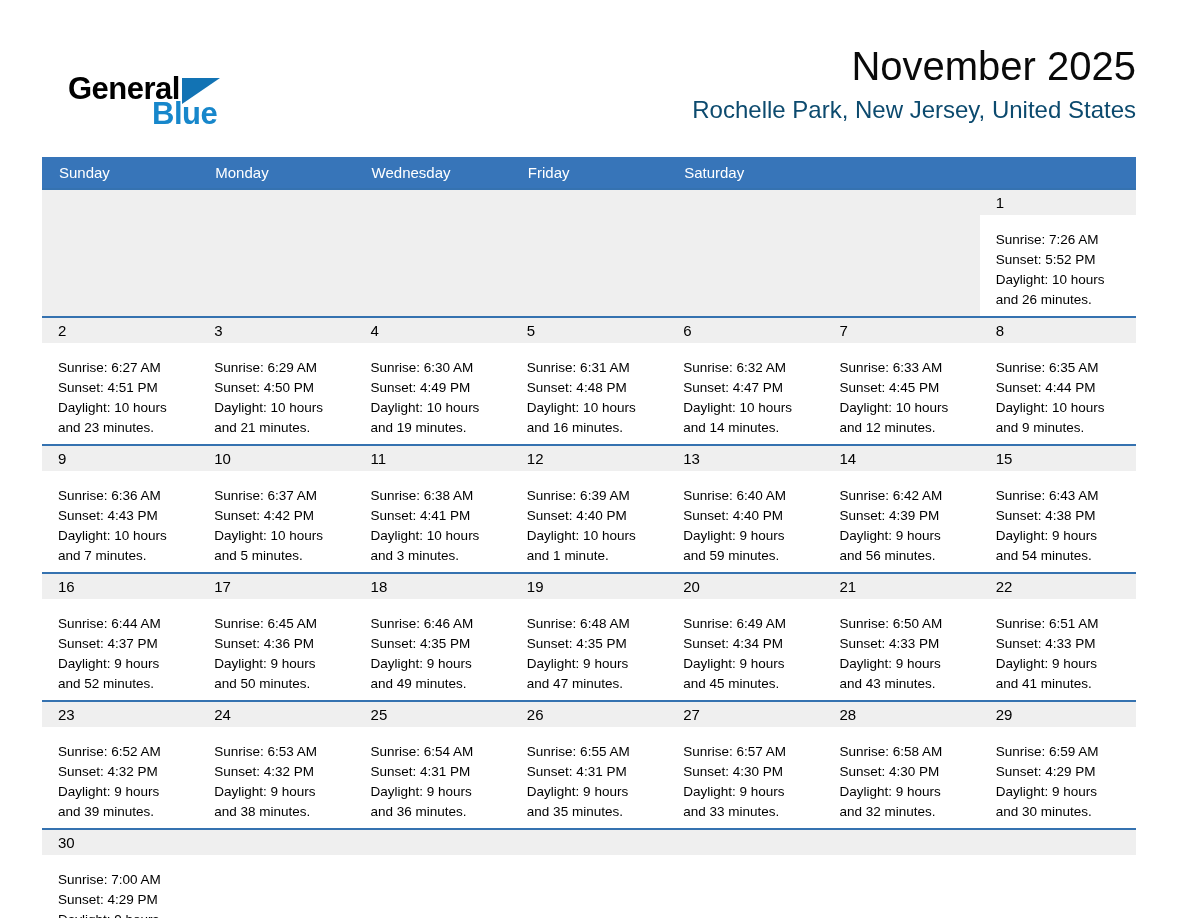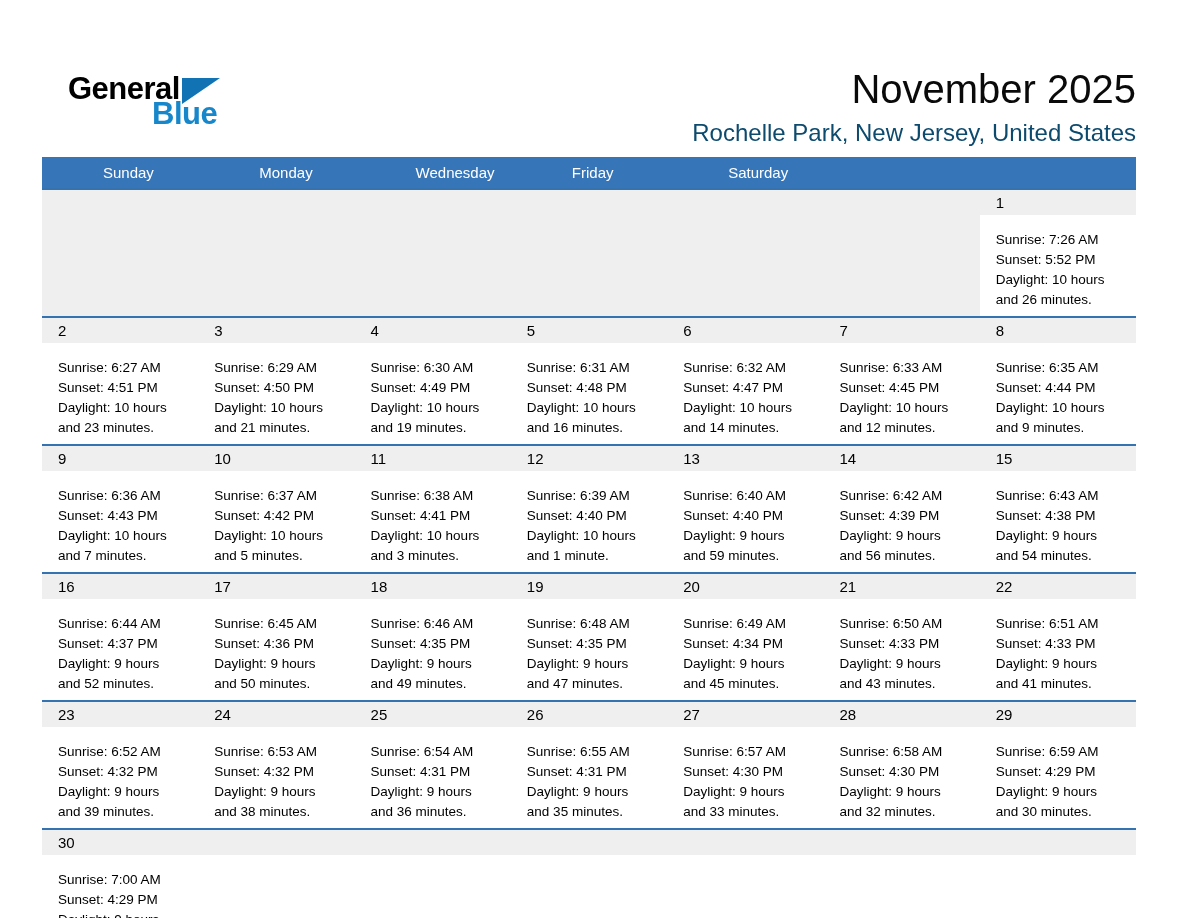--- a/index.html
+++ b/index.html
@@ -13,31 +13,31 @@
   }
   .topbar { position:relative; height:157px; }
   
   .logo { position:absolute; left:68px; top:74px; width:200px; }
   .logo-row { display:flex; align-items:flex-start; }
   .logo-general { font-size:31px; font-weight:700; color:#000; letter-spacing:-0.5px; line-height:30px; }
   .logo-mark { margin-left:2px; margin-top:3px; }
   .logo-blue { display:block; font-size:31px; font-weight:700; letter-spacing:-0.5px;
                color:var(--logo-blue,#1787CB); margin-left:84px; margin-top:-6px; line-height:30px; }
   
-  .titles { position:absolute; right:52px; top:67px; text-align:right; }
+  .titles { position:absolute; right:52px; top:44px; text-align:right; }
   .page-title { font-size:40px; font-weight:400; line-height:44px; color:#0a0a0a; }
   .page-subtitle { font-size:24px; font-weight:400; line-height:28px; margin-top:8px; color:#0c4a6e; }
   
   .calendar { margin-left:42px; width:1094px; }
   .weekday-row {
     display:grid; grid-template-columns:repeat(7,1fr);
     background:var(--header-blue,#3775B9);
     height:31px;
   }
-  .weekday { color:#fff; font-size:15px; line-height:31px; padding-left:17px; font-weight:400;margin-left:44px; }
+  .weekday { color:#fff; font-size:15px; line-height:31px; padding-left:17px; font-weight:400; }
   .week {
     display:grid; grid-template-columns:repeat(7,1fr);
     border-top:2px solid var(--divider-blue,#3572B0);
     min-height:109px;
     background:#fff;
   }
   .cell { display:flex; flex-direction:column; }
   .cell .num {
     height:25px; line-height:26px; font-size:15px;
     padding-left:16px;

